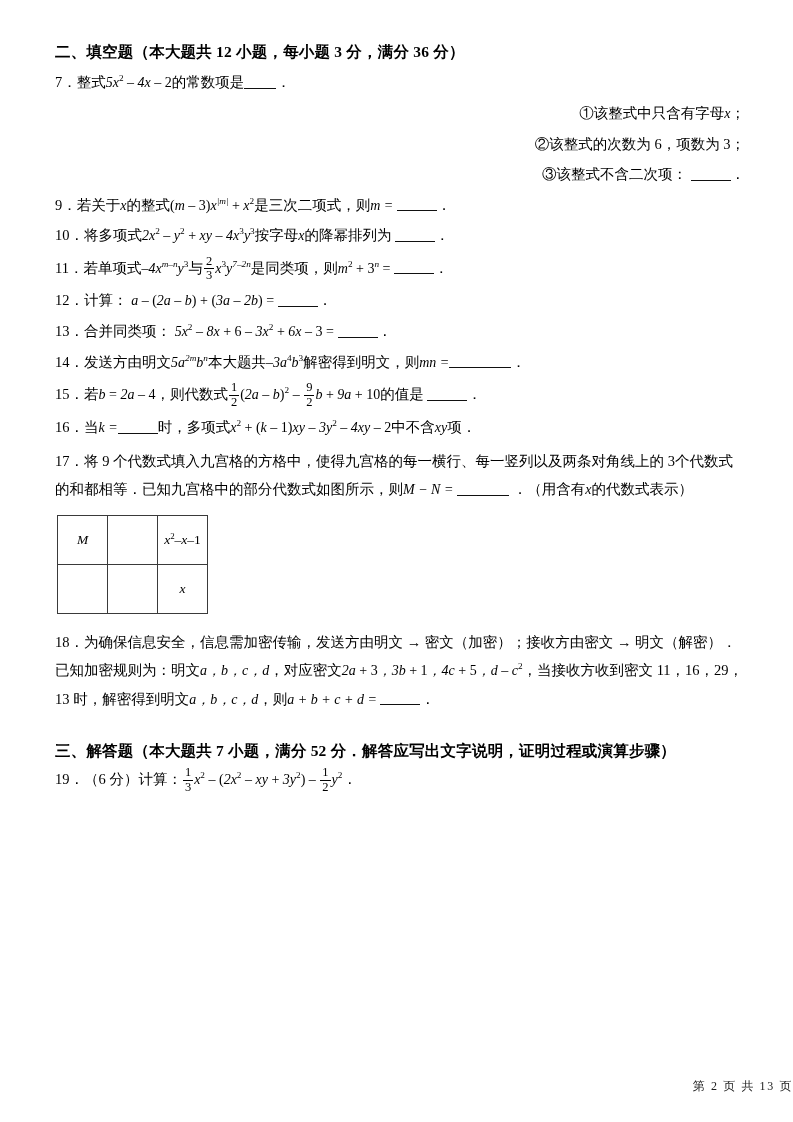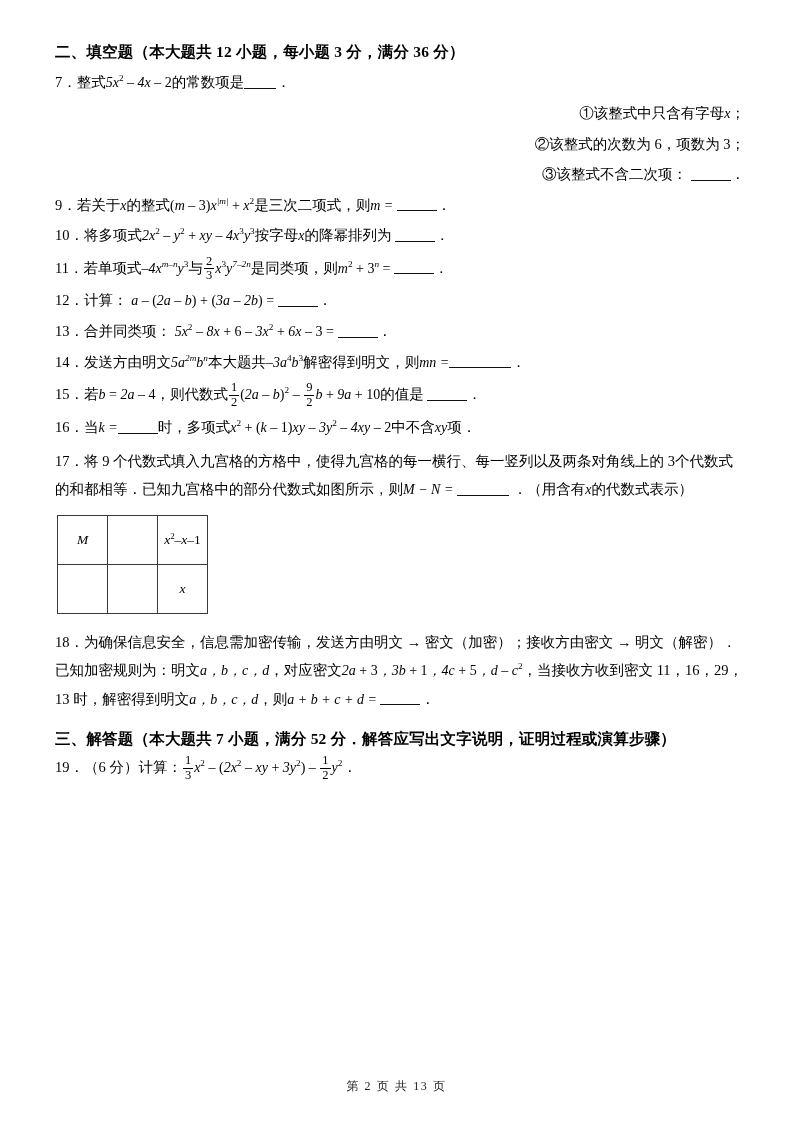--- a/index.html
+++ b/index.html
@@ -30,21 +30,21 @@
 
   
   .section-head {
     font-weight: bold;
     font-size: 15.5px;
     line-height: 1.5;
     margin: 0 0 8px 0;
     letter-spacing: 0.2px;
   }
   .section-head.second {
-    margin-top: 14px;
+    margin-top: 26px;
     margin-bottom: 4px;
   }
 
   
   .q {
     font-size: 14.5px;
     line-height: 1.62;
     margin: 0 0 7px 0;
     text-align: left;
   }
@@ -118,21 +118,21 @@
     font-family: "Liberation Serif", "DejaVu Serif", serif;
     padding: 0;
   }
 
   
   .footer {
     position: absolute;
     left: 0;
     top: 1078px;
     width: 793px;
-    text-align: center;
+    text-align: right;
     font-size: 12px;
     color: #1a1a1a;
     letter-spacing: 1.6px;
   }
 </style>
 </head>
 <body>
 
 <div class="page">
   <div class="content">

